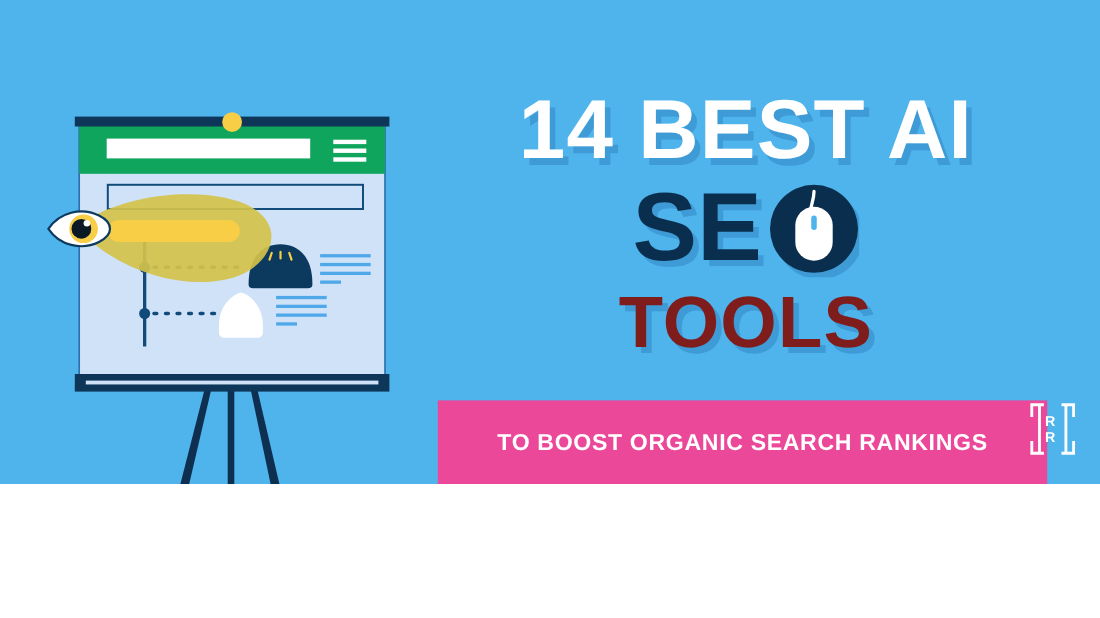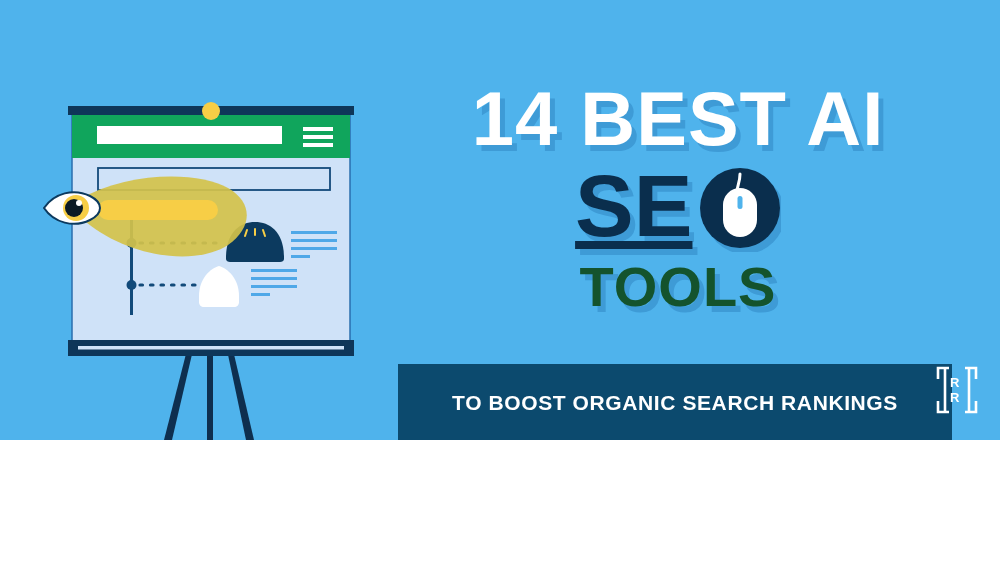--- a/index.html
+++ b/index.html
@@ -40,24 +40,24 @@
     line-height: 0.92;
     letter-spacing: 1px;
     color: #ffffff;
     text-shadow: 5px 6px 0 #3E9BD6;
     margin: 0;
     white-space: nowrap;
   }
   .line-mid {
     font-family: "Liberation Sans", sans-serif;
     font-weight: 700;
-    font-size: 56px;
+    font-size: 66px;
     line-height: 0.98;
     letter-spacing: 1px;
-    color: #14532d;
+    color: #7f1d1d;
     text-shadow: 5px 6px 0 #3E9BD6;
     margin: 18px;
     white-space: nowrap;
     position: relative;
   }
   .seo-row {
     position: relative;
     display: inline-block;
     height: 92px;
     margin-top: 6px;
@@ -65,42 +65,41 @@
   .seo-se {
     font-family: "Liberation Sans", sans-serif;
     font-weight: 700;
     font-size: 88px;
     line-height: 92px;
     letter-spacing: 0px;
     color: #0A2E4D;
     text-shadow: 5px 6px 0 #3E9BD6;
     display: inline-block;
     vertical-align: top;
-    text-decoration: underline;
   }
   .mouse-o {
     display: inline-block;
     vertical-align: top;
     position: relative;
     width: 82px;
     height: 92px;
     margin-left: 2px;
   }
   .tools-row {
     margin-top: 8px;
   }
 
   
   #subtitle-banner {
     position: absolute;
     left: 398px;
     top: 364px;
     width: 554px;
     height: 77px;
-    background: #0c4a6e;
+    background: #ec4899;
     display: flex;
     align-items: center;
     justify-content: center;
   }
   #subtitle-text {
     font-family: "Liberation Sans", sans-serif;
     font-weight: 700;
     font-size: 21px;
     letter-spacing: 0.6px;
     color: #ffffff;

